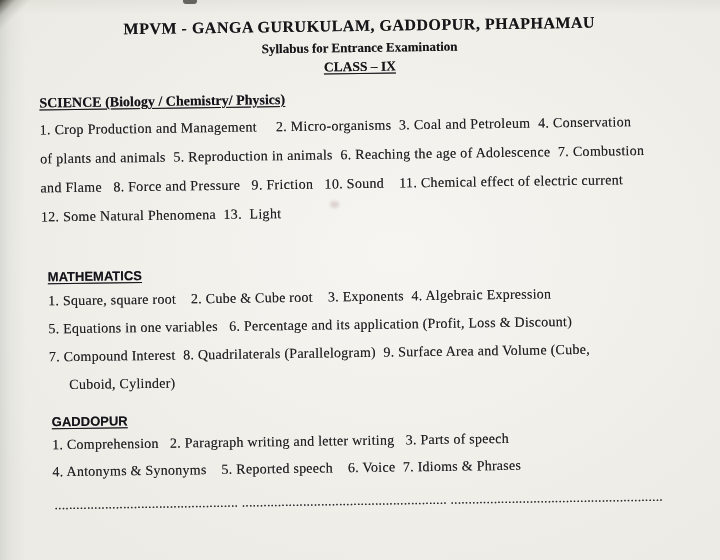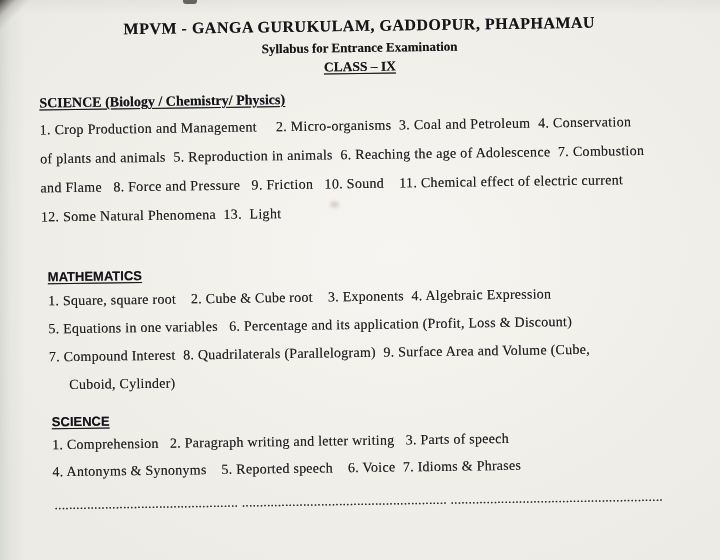--- a/index.html
+++ b/index.html
@@ -95,21 +95,21 @@
     <span class="sec-heading-sans">MATHEMATICS</span>
     <div class="lines">
       <div class="line">1. Square, square root    2. Cube &amp; Cube root    3. Exponents  4. Algebraic Expression</div>
       <div class="line">5. Equations in one variables   6. Percentage and its application (Profit, Loss &amp; Discount)</div>
       <div class="line">7. Compound Interest  8. Quadrilaterals (Parallelogram)  9. Surface Area and Volume (Cube,</div>
       <div class="line indent">Cuboid, Cylinder)</div>
     </div>
   </div>
 
   <div class="english">
-    <span class="sec-heading-sans">SCIENCE</span>
+    <span class="sec-heading-sans">GADDOPUR</span>
     <div class="lines">
       <div class="line">1. Comprehension   2. Paragraph writing and letter writing   3. Parts of speech</div>
       <div class="line">4. Antonyms &amp; Synonyms    5. Reported speech    6. Voice  7. Idioms &amp; Phrases</div>
     </div>
   </div>
 
   <div class="dotted-row">................................................... ......................................................... ...........................................................</div>
 
 </div>
 

